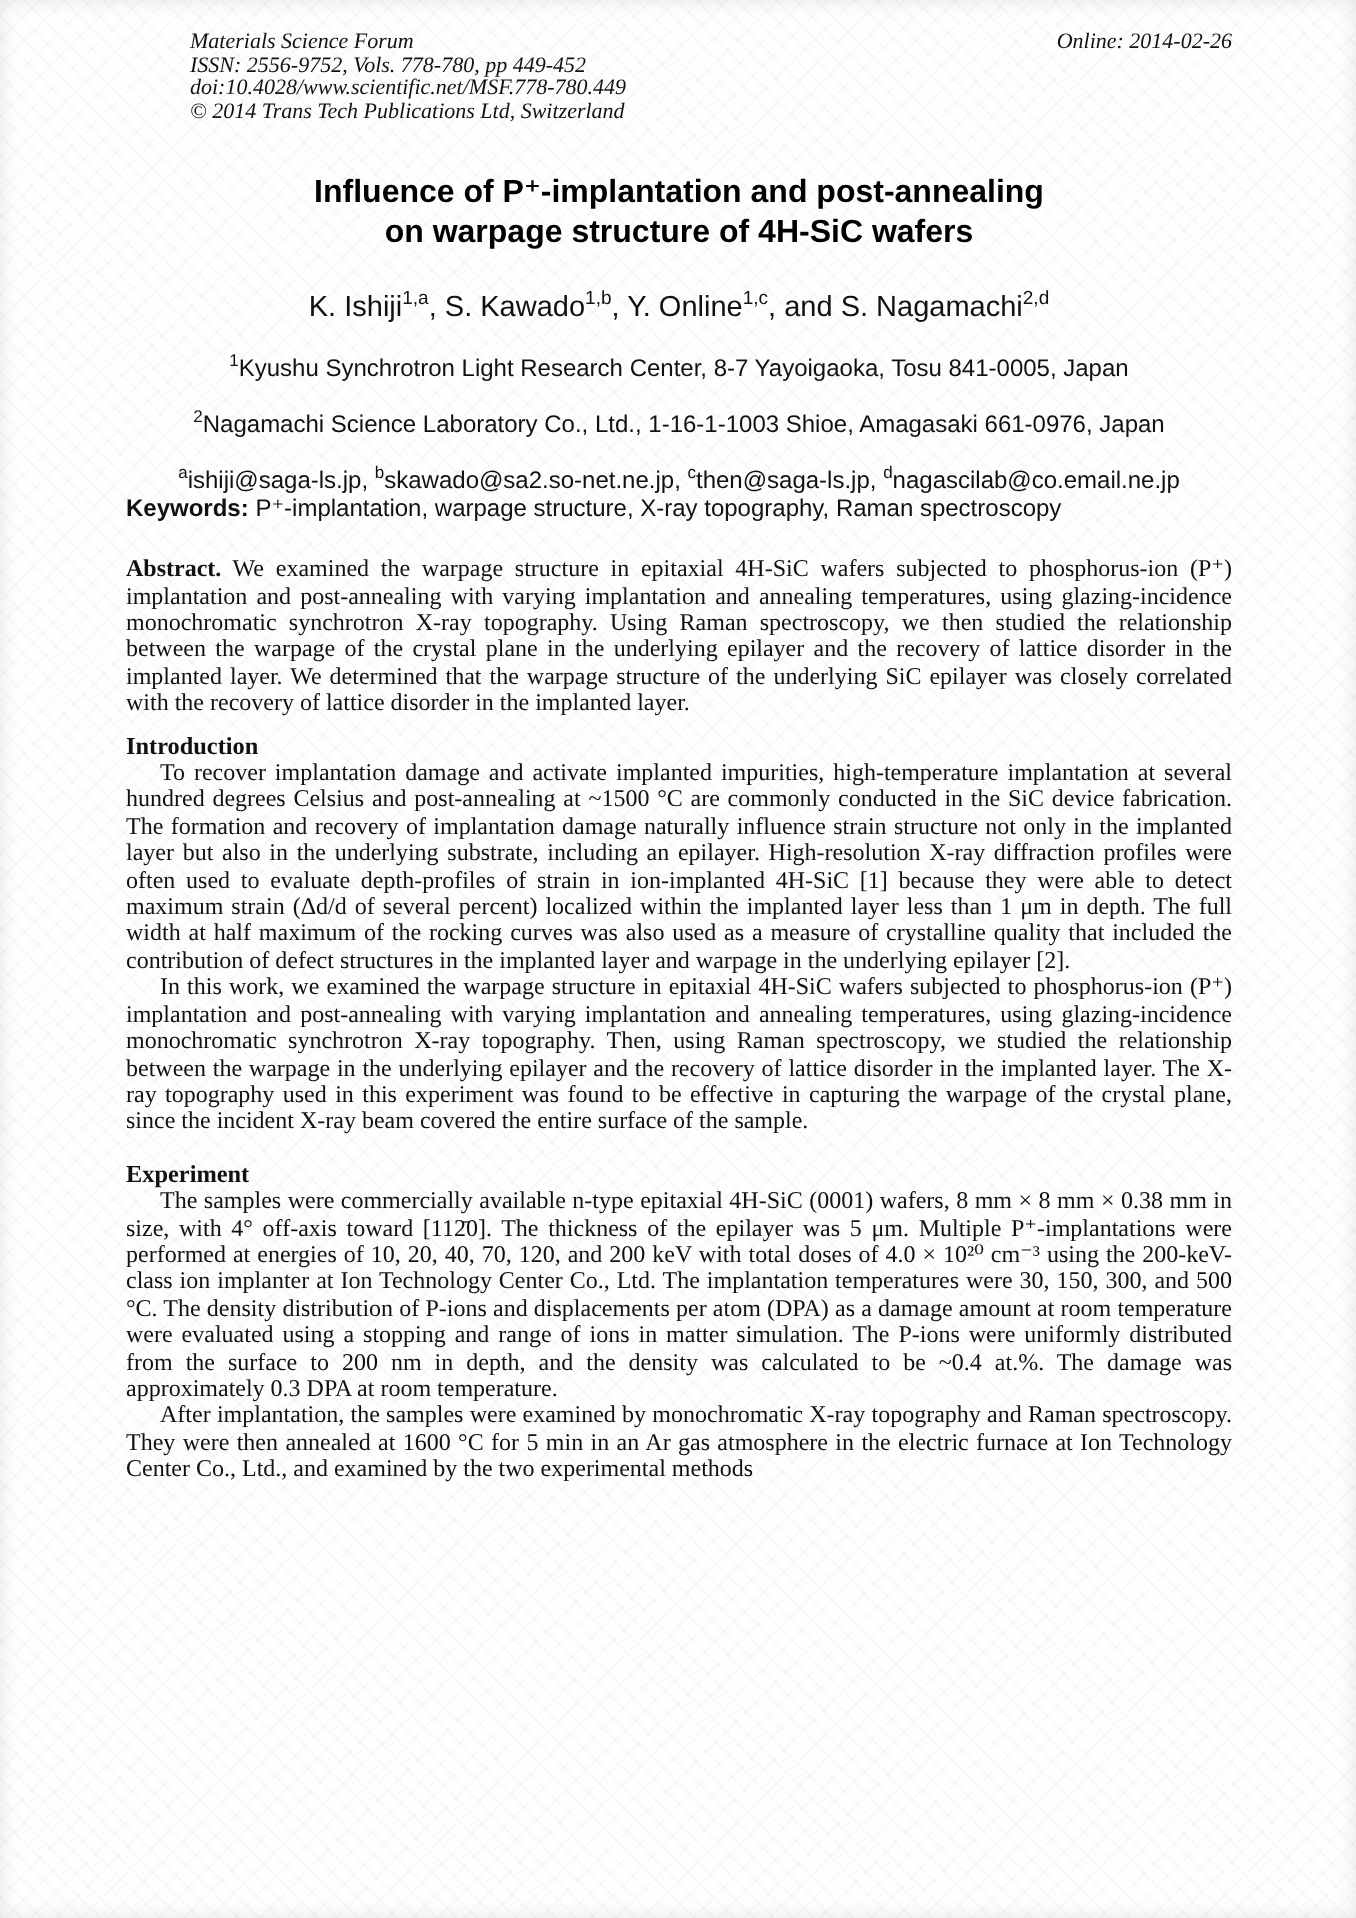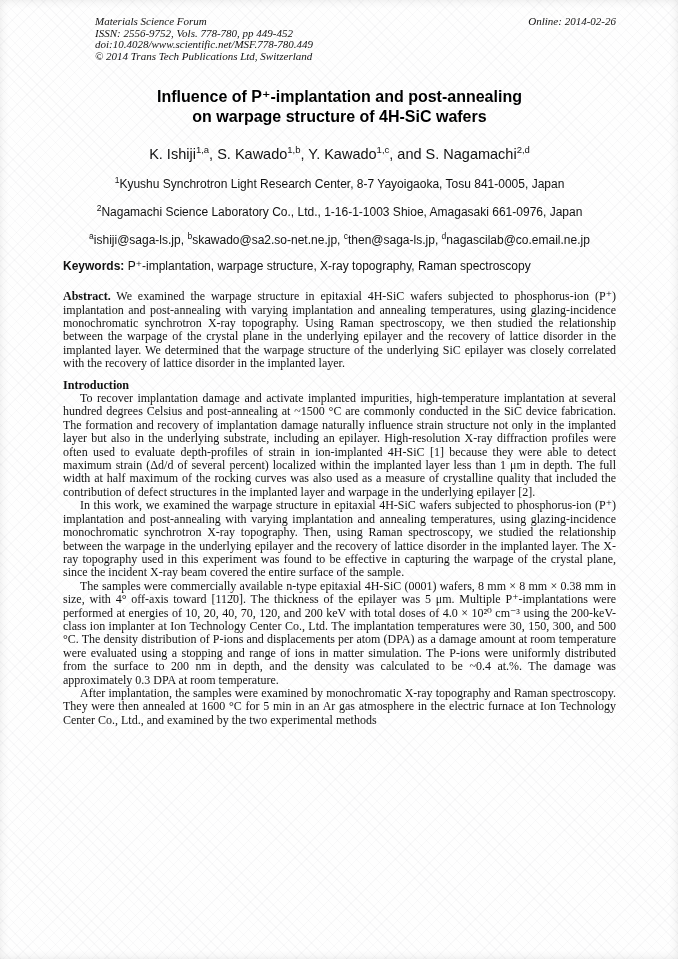--- a/index.html
+++ b/index.html
@@ -22,21 +22,21 @@
   .hdr-left div { white-space:nowrap;margin-left:32px; }
   .hdr-right { white-space:nowrap; }
   .title { margin:25px 0 0 0; text-align:center;
            font:bold 16px/20px "Liberation Sans","DejaVu Sans",sans-serif; color:#000; }
   .authors { margin-top:14px; text-align:center;
              font:14.5px/17px "Liberation Sans","DejaVu Sans",sans-serif; }
   .authors sup { font-size:9.5px; }
   .aff { margin-top:10px; text-align:center;
          font:12px/14px "Liberation Sans","DejaVu Sans",sans-serif; }
   .aff sup { font-size:8.5px; }
-  .keywords { margin-top:12px;
+  .keywords { 
               font:12px/14px "Liberation Sans","DejaVu Sans",sans-serif; }
   .keywords b { font-weight:bold; }
   .body { margin:0; text-align:justify;
           font:12px/13.4px "Liberation Serif","DejaVu Serif",serif; }
   .abstract { margin-top:17px; }
   .abstract b { font-weight:bold; }
   h2.sect { margin:8px 0 0 0;
             font:bold 12.2px/13.4px "Liberation Serif","DejaVu Serif",serif; }
   h2.sect-gap { margin-top:13px; }
   .indent { text-indent:17px; }
@@ -55,35 +55,36 @@
     </div>
     <div class="hdr-right">Online: 2014-02-26</div>
   </div>
 
   <h1 class="title">
     <span>Influence of P⁺-implantation and post-annealing</span><br>
     <span>on warpage structure of 4H-SiC wafers</span>
   </h1>
 
   <div class="authors">
-    <span><span>K. Ishiji</span><sup>1,a</sup><span>, </span></span><span><span>S. Kawado</span><sup>1,b</sup><span>, </span></span><span><span>Y. Kawado</span><sup>1,c</sup><span>, and </span></span><span><span>S. Nagamachi</span><sup>2,d</sup></span>
+    <span><span>K. Ishiji</span><sup>1,a</sup><span>, </span></span><span><span>S. Kawado</span><sup>1,b</sup><span>, </span></span><span><span>Y. Online</span><sup>1,c</sup><span>, and </span></span><span><span>S. Nagamachi</span><sup>2,d</sup></span>
   </div>
 
   <div class="aff"><sup>1</sup><span>Kyushu Synchrotron Light Research Center, 8-7 Yayoigaoka, Tosu 841-0005, Japan</span></div>
 
   <div class="aff"><sup>2</sup><span>Nagamachi Science Laboratory Co., Ltd., 1-16-1-1003 Shioe, Amagasaki 661-0976, Japan</span></div>
 
   <div class="aff">
     <span><sup>a</sup><span>ishiji@saga-ls.jp</span><span>, </span></span><span><sup>b</sup><span>skawado@sa2.so-net.ne.jp</span><span>, </span></span><span><sup>c</sup><span>then@saga-ls.jp</span><span>, </span></span><span><sup>d</sup><span>nagascilab@co.email.ne.jp</span></span>
   </div>
 
   <div class="keywords"><b>Keywords:</b><span> P⁺-implantation, warpage structure, X-ray topography, Raman spectroscopy</span></div>
 
   <p class="body abstract"><b>Abstract.</b><span> We examined the warpage structure in epitaxial 4H-SiC wafers subjected to phosphorus-ion (P⁺) implantation and post-annealing with varying implantation and annealing temperatures, using glazing-incidence monochromatic synchrotron X-ray topography. Using Raman spectroscopy, we then studied the relationship between the warpage of the crystal plane in the underlying epilayer and the recovery of lattice disorder in the implanted layer. We determined that the warpage structure of the underlying SiC epilayer was closely correlated with the recovery of lattice disorder in the implanted layer.</span></p>
 
   <h2 class="sect">Introduction</h2>
   <p class="body indent">To recover implantation damage and activate implanted impurities, high-temperature implantation at several hundred degrees Celsius and post-annealing at ~1500 °C are commonly conducted in the SiC device fabrication. The formation and recovery of implantation damage naturally influence strain structure not only in the implanted layer but also in the underlying substrate, including an epilayer. High-resolution X-ray diffraction profiles were often used to evaluate depth-profiles of strain in ion-implanted 4H-SiC [1] because they were able to detect maximum strain (Δd/d of several percent) localized within the implanted layer less than 1 μm in depth. The full width at half maximum of the rocking curves was also used as a measure of crystalline quality that included the contribution of defect structures in the implanted layer and warpage in the underlying epilayer [2].</p>
   <p class="body indent">In this work, we examined the warpage structure in epitaxial 4H-SiC wafers subjected to phosphorus-ion (P⁺) implantation and post-annealing with varying implantation and annealing temperatures, using glazing-incidence monochromatic synchrotron X-ray topography.  Then, using Raman spectroscopy, we studied the relationship between the warpage in the underlying epilayer and the recovery of lattice disorder in the implanted layer. The X-ray topography used in this experiment was found to be effective in capturing the warpage of the crystal plane, since the incident X-ray beam covered the entire surface of the sample.</p>
 
+  <h2 class="sect sect-gap">Experiment</h2>
   <p class="body indent">The samples were commercially available n-type epitaxial 4H-SiC (0001) wafers, 8 mm × 8 mm × 0.38 mm in size, with 4° off-axis toward [112̄0]. The thickness of the epilayer was 5 μm. Multiple P⁺-implantations were performed at energies of 10, 20, 40, 70, 120, and 200 keV with total doses of 4.0 × 10²⁰ cm⁻³ using the 200-keV-class ion implanter at Ion Technology Center Co., Ltd. The implantation temperatures were 30, 150, 300, and 500 °C. The density distribution of P-ions and displacements per atom (DPA) as a damage amount at room temperature were evaluated using a stopping and range of ions in matter simulation. The P-ions were uniformly distributed from the surface to 200 nm in depth, and the density was calculated to be ~0.4 at.%. The damage was approximately 0.3 DPA at room temperature.</p>
   <p class="body indent">After implantation, the samples were examined by monochromatic X-ray topography and Raman spectroscopy. They were then annealed at 1600 °C for 5 min in an Ar gas atmosphere in the electric furnace at Ion Technology Center Co., Ltd., and examined by the two experimental methods</p>
 
 </div>
 
 </body></html>

